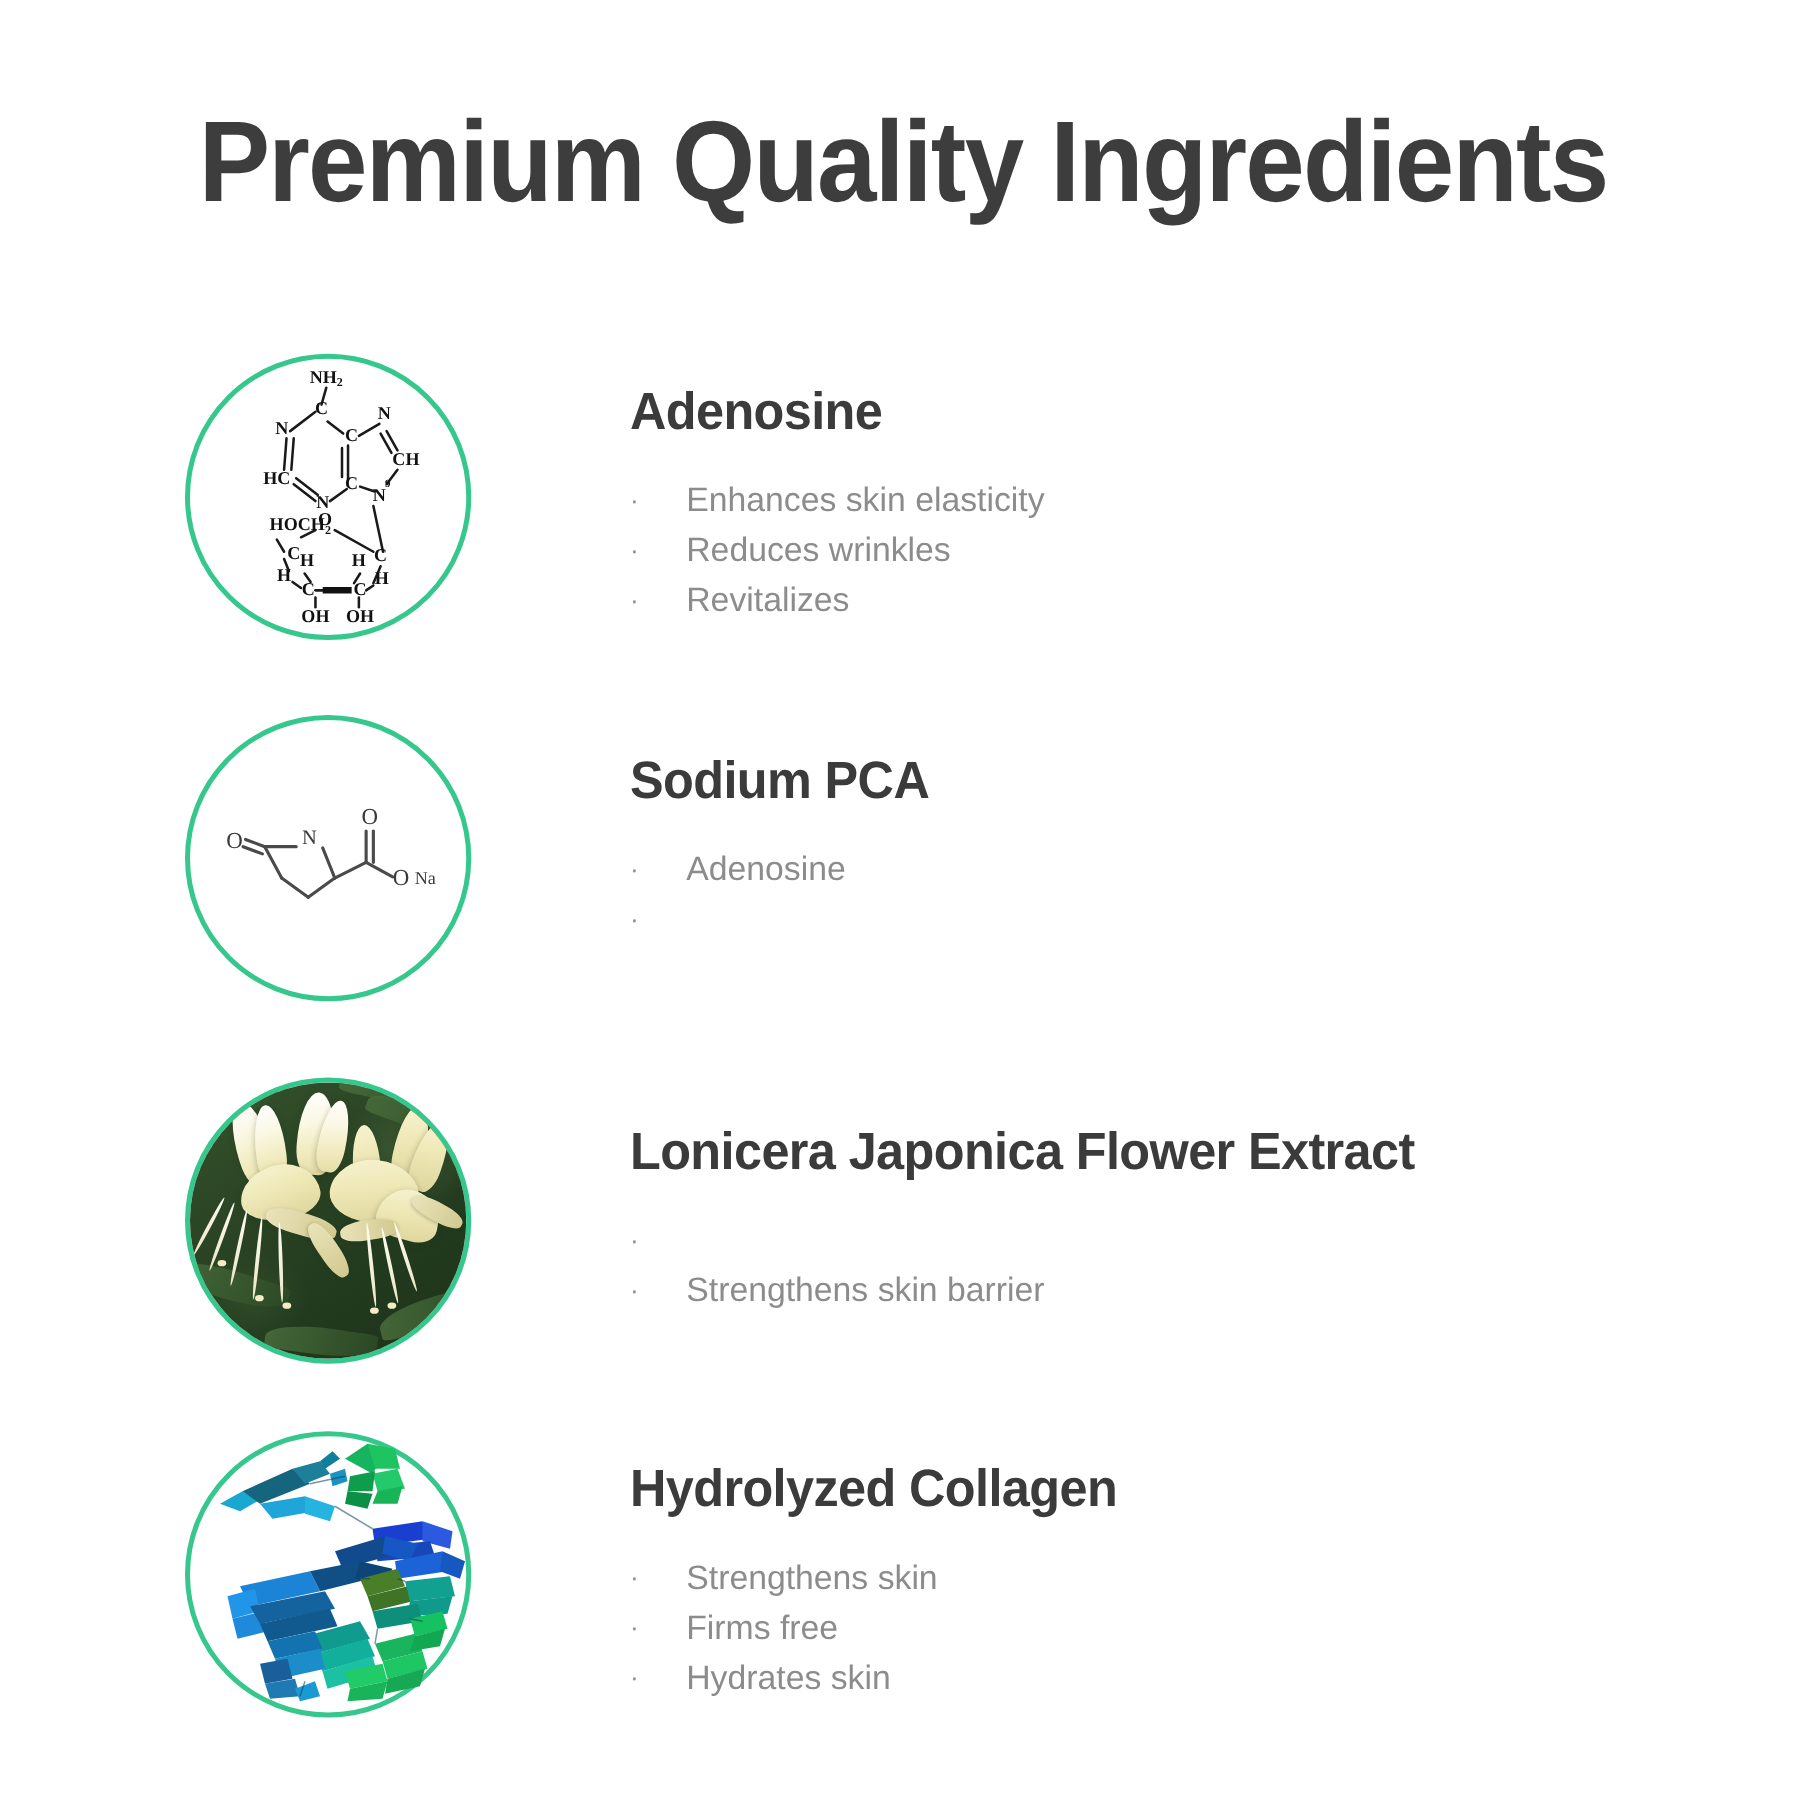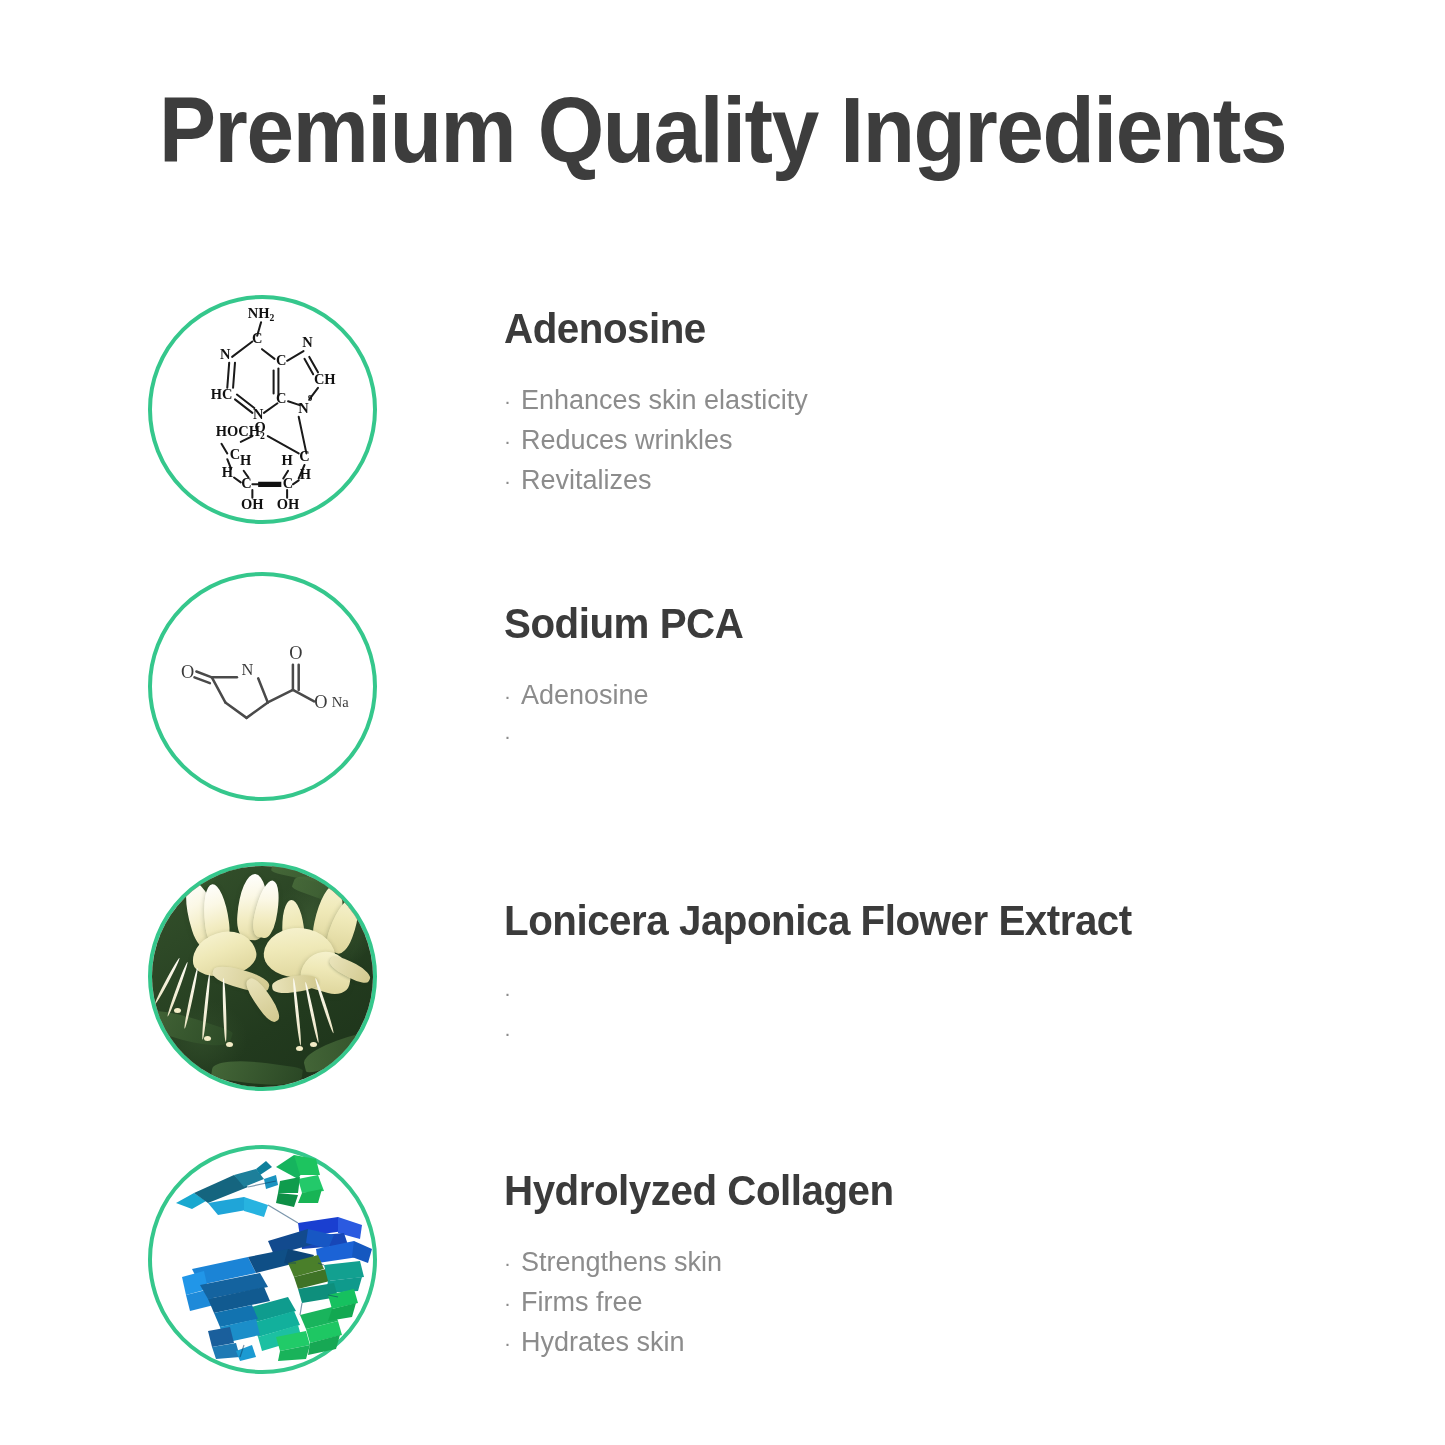--- a/index.html
+++ b/index.html
@@ -70,21 +70,21 @@
     margin-bottom:1px;
     font-family:"Liberation Sans", sans-serif;
   }
   .bullet {
     width:17px;
     flex:0 0 17px;
     color:#8c8c8c;
     font-size:21px;
     line-height:39px;
   }
-  .benefit-text { white-space:nowrap; }
+  .benefit-text { white-space:nowrap;margin-left:28px; }
 
   
   .flower-bg {
     position:absolute; inset:0;
     background:
       radial-gradient(ellipse 30% 26% at 22% 78%, #2f4a28 0%, rgba(47,74,40,0) 70%),
       radial-gradient(ellipse 34% 30% at 78% 26%, #3c5a33 0%, rgba(60,90,51,0) 72%),
       linear-gradient(148deg, #35522c 0%, #2a4424 38%, #223a1e 66%, #1d331a 100%);
   }
   .leaf {
@@ -121,21 +121,21 @@
   }
 </style>
 </head>
 <body>
 
 <div class="page">
 
   <div class="page-title">Premium Quality Ingredients</div>
 
   <div class="ingredient" style="top:283px;">
-    <div class="circle-wrap" style="top:12px;">
+    <div class="circle-wrap" style="top:0;">
       <div class="circle">
         <div class="art">
           <svg viewBox="0 0 229 229" xmlns="http://www.w3.org/2000/svg">
             <g stroke="#1a1a1a" stroke-width="2.1" fill="none" stroke-linecap="round">
 
               <line x1="83" y1="60" x2="104" y2="44"></line>
               <line x1="80" y1="66" x2="78" y2="92"></line>
               <line x1="86" y1="66" x2="84" y2="92"></line>
               <line x1="86" y1="104" x2="104" y2="118"></line>
               <line x1="88" y1="99" x2="106" y2="113"></line>
@@ -315,20 +315,21 @@
     </div>
 
     <div class="text-col" style="top:35px;">
       <div class="ing-name">Lonicera Japonica Flower Extract</div>
       <div class="benefits">
         <div class="benefit">
           <span class="bullet">·</span>
         </div>
         <div class="benefit">
           <span class="bullet">·</span>
+          <span class="benefit-text">Strengthens skin barrier</span>
         </div>
       </div>
     </div>
   </div>
 
   <div class="ingredient" style="top:1145px;">
     <div class="circle-wrap" style="top:0;">
       <div class="circle-overflow"></div>
       <div class="art">
         <svg viewBox="0 0 229 229" xmlns="http://www.w3.org/2000/svg">

